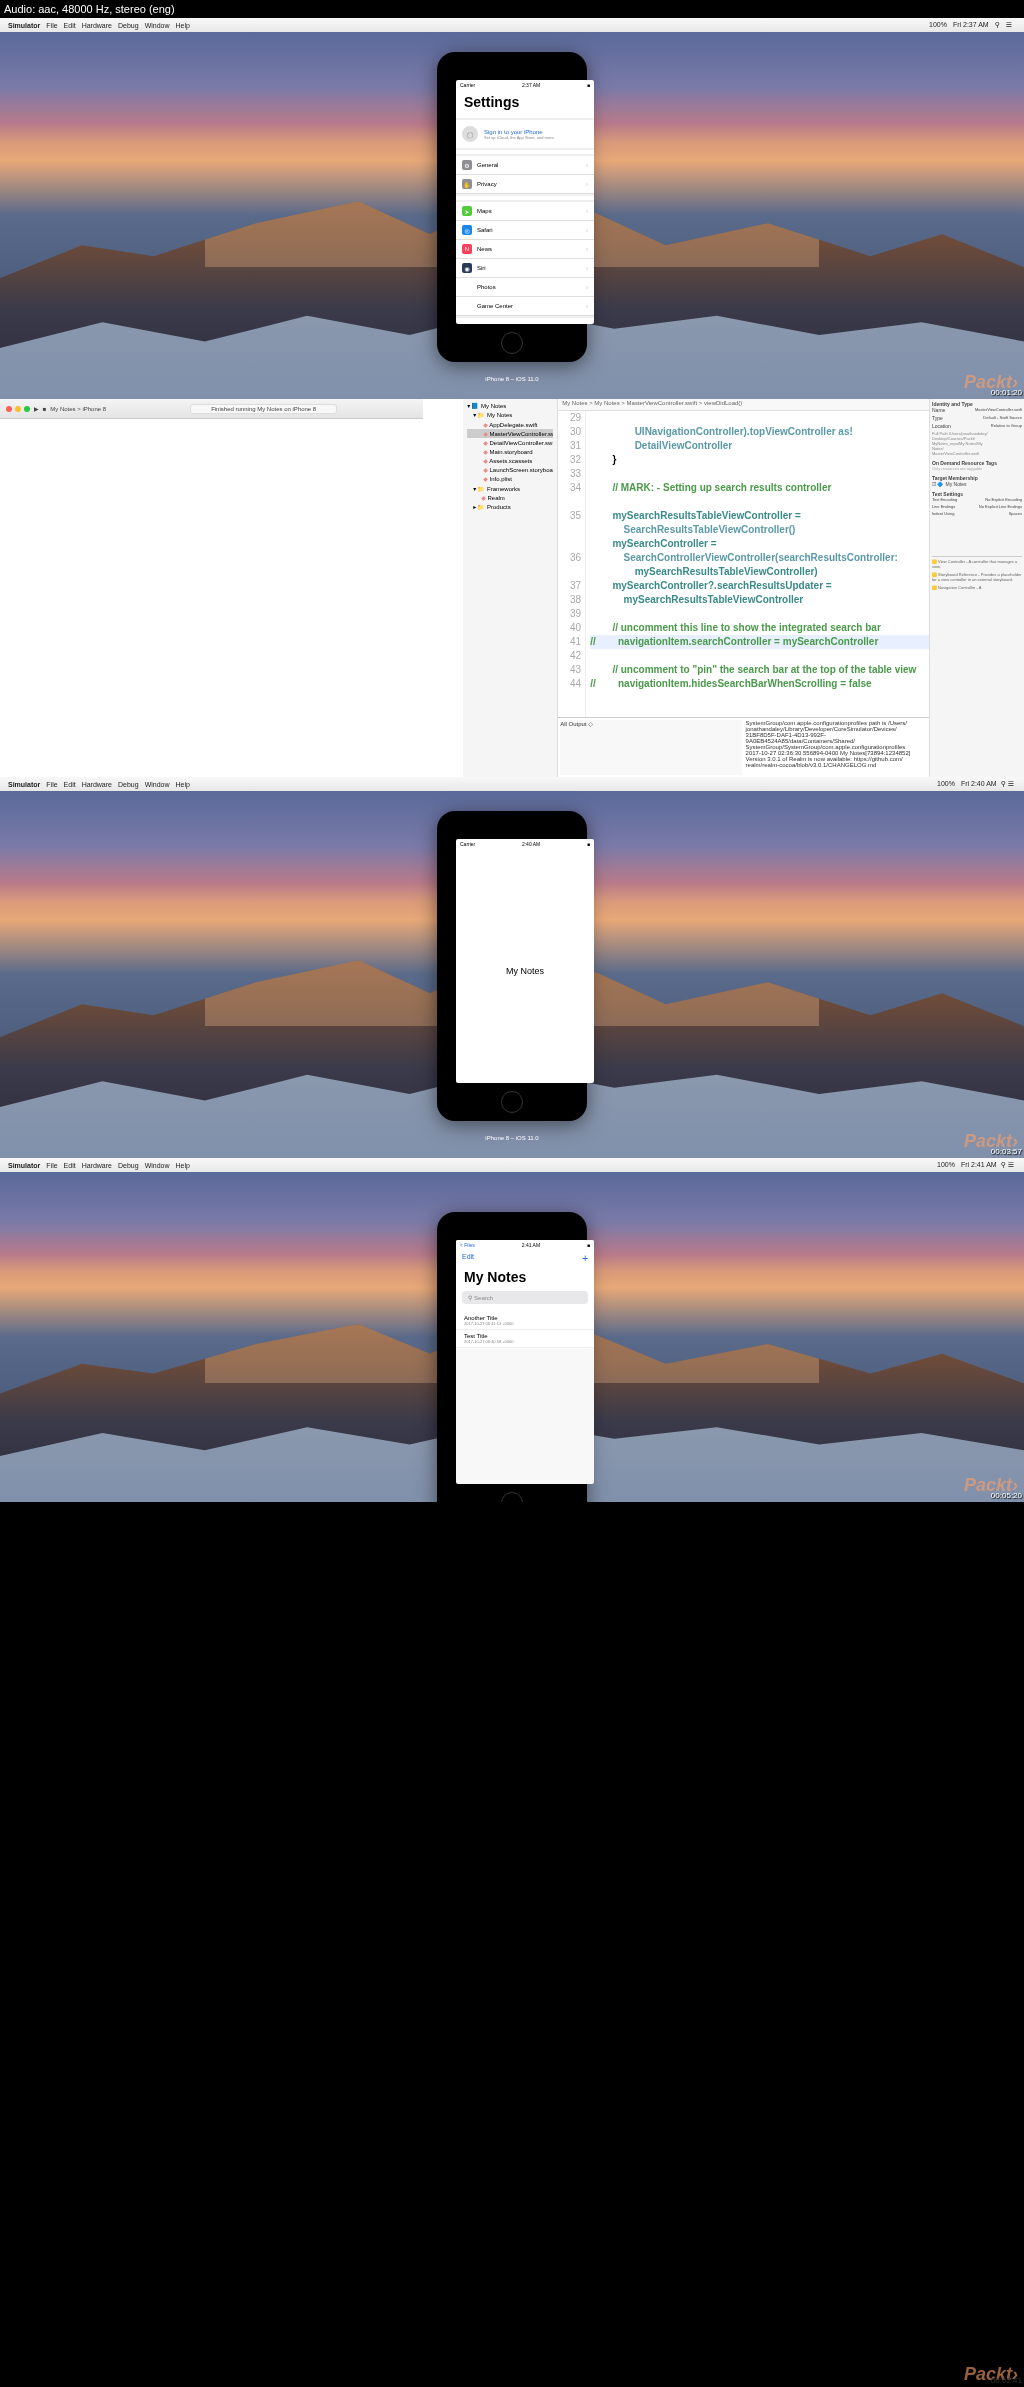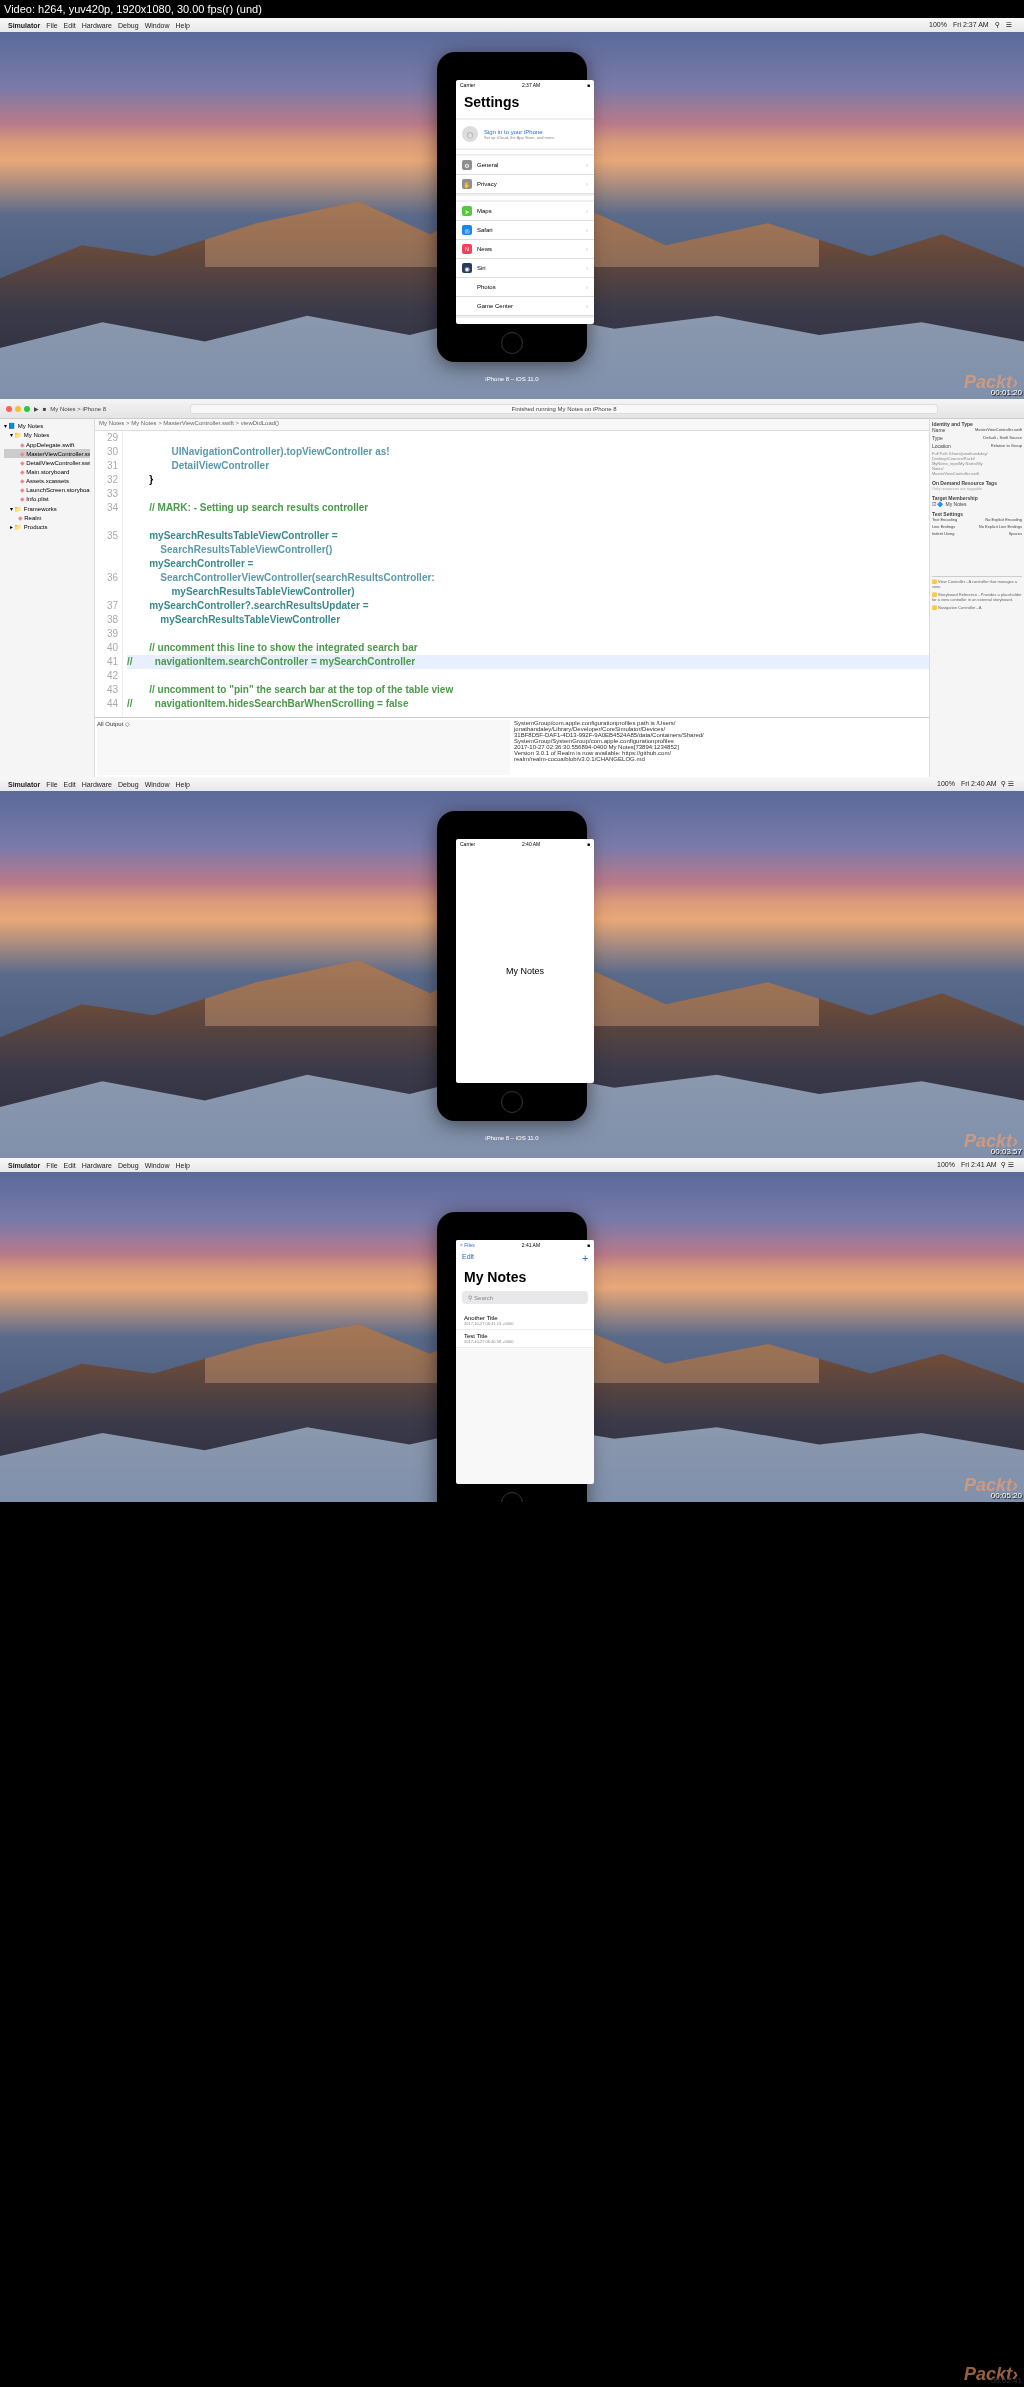--- a/index.html
+++ b/index.html
@@ -32,21 +32,21 @@
 .list-row .chev { color: #ccc; font-size: 7px; }
 .signin-row { display: flex; padding: 6px; background: #fff; align-items: center; }
 .signin-row .avatar { width: 16px; height: 16px; border-radius: 50%; background: #ddd; margin-right: 6px; display: flex; align-items: center; justify-content: center; color: #888; }
 .signin-row .txt1 { color: #2268d8; font-size: 6px; }
 .signin-row .txt2 { color: #888; font-size: 4px; }
 
 .packt-logo { position: absolute; bottom: 6px; right: 6px; color: rgba(255,160,100,0.6); font-size: 18px; font-weight: bold; font-style: italic; }
 .timestamp { position: absolute; bottom: 2px; right: 2px; color: #fff; font-size: 8px; text-shadow: 1px 1px 1px #000; }
 
 
-.xcode { width: 1024px; height: 378px; background: #fff; display: flex; flex-direction: column; font-size: 8px; }
+.xcode { width: 1024px; height: 378px; background: #fff; display: flex; flex-direction: row; font-size: 8px; gap: 40px; }
 .xcode-toolbar { height: 20px; background: linear-gradient(#f4f4f4, #e4e4e4); border-bottom: 1px solid #ccc; display: flex; align-items: center; padding: 0 6px; font-size: 6px; color: #444; gap: 4px; }
 .xcode-toolbar .traffic { display: flex; gap: 3px; }
 .xcode-toolbar .dot { width: 6px; height: 6px; border-radius: 50%; }
 .xcode-toolbar .status-center { flex: 1; text-align: center; background: #f8f8f8; border: 1px solid #ddd; border-radius: 3px; padding: 1px 20px; margin: 0 80px; font-size: 6px; }
 .xcode-main { flex: 1; display: flex; overflow: hidden; }
 .xcode-nav { width: 95px; background: #f5f5f5; border-right: 1px solid #ddd; font-size: 6px; padding: 2px; }
 .xcode-nav .selected { background: #ccc; }
 .xcode-nav div { padding: 1px 2px; white-space: nowrap; overflow: hidden; }
 .xcode-nav .swift::before { content: '◆ '; color: #e88; }
 .xcode-editor { flex: 1; display: flex; flex-direction: column; }
@@ -72,21 +72,21 @@
 .notes-title { font-size: 14px; font-weight: bold; padding: 2px 8px 6px; }
 .search-box { margin: 0 6px 6px; background: #e8e8ea; border-radius: 4px; padding: 3px 6px; font-size: 6px; color: #888; }
 .note-item { padding: 3px 8px; border-bottom: 0.5px solid #eee; }
 .note-item .t { font-size: 6px; }
 .note-item .d { font-size: 4px; color: #888; }
 </style>
 </head>
 <body>
 
 <div class="file-info">
-  <div>Video: h264, yuv420p, 1920x1080, 30.00 fps(r) (und)</div>
+  <div>Audio: aac, 48000 Hz, stereo (eng)</div>
 </div>
 
 <div class="mac-menubar">
   <span class="apple"></span>
   <span style="font-weight:bold">Simulator</span>
   <span>File</span>
   <span>Edit</span>
   <span>Hardware</span>
   <span>Debug</span>
   <span>Window</span>

